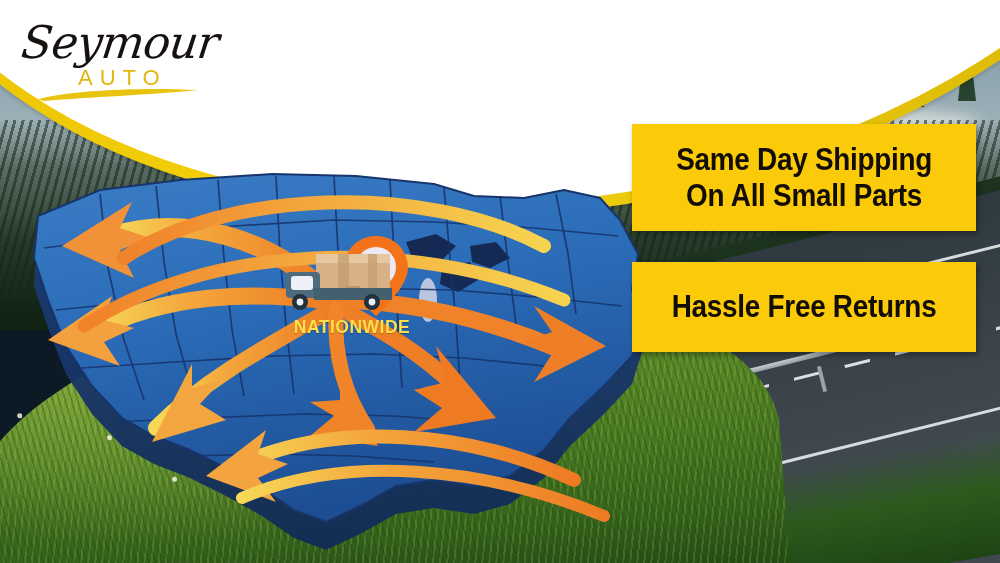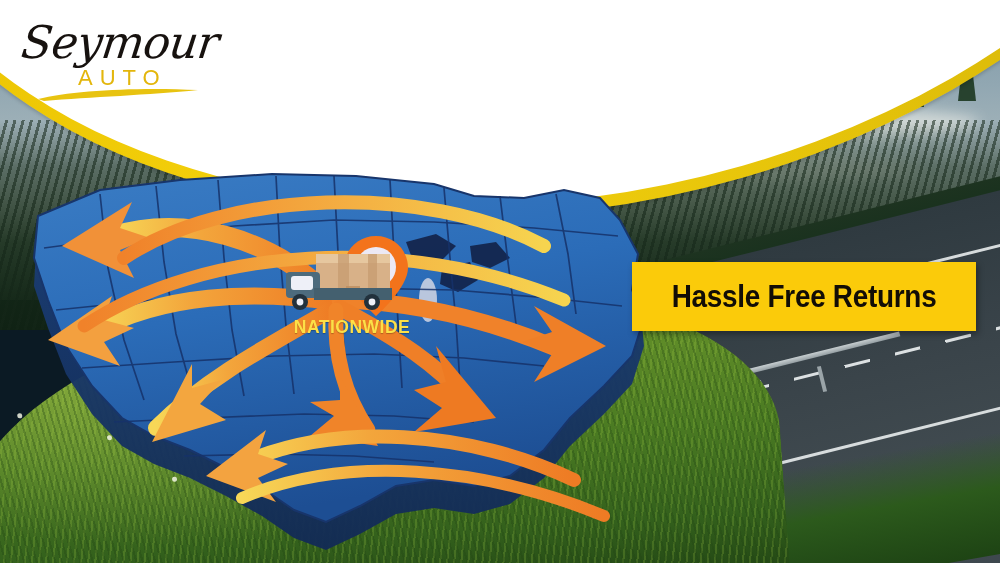--- a/index.html
+++ b/index.html
@@ -254,21 +254,21 @@
     font-family: "Liberation Sans Narrow", "Liberation Sans", sans-serif;
     font-weight: 700;
     color: #120d06;
     font-size: 31px;
     line-height: 1.16;
     letter-spacing: -0.3px;
     transform: scaleX(0.90);
     white-space: nowrap;
   }
   #feature-1 { top: 124px; height: 107px; }
-  #feature-2 { top: 262px; height: 69px; }
+  #feature-2 { top: 262px; height: 90px; }
   #feature-3 { top: 364px; height: 108px; }
 </style>
 </head>
 <body>
 
 <div id="banner">
 
   <div class="bg-layer">
 
     <div class="bg-sky"></div>
@@ -472,19 +472,23 @@
         <circle cx="28" cy="70" r="3.4" fill="#eef0f8"></circle>
         <circle cx="100" cy="70" r="8" fill="#22313c"></circle>
         <circle cx="100" cy="70" r="3.4" fill="#eef0f8"></circle>
       </g>
     </svg>
     <div class="caption">
       <span class="l1">NATIONWIDE</span>
     </div>
   </div>
 
+  <div class="feature" id="feature-1">
+    <div class="line">Same Day Shipping</div>
+    <div class="line">On All Small Parts</div>
+  </div>
 
   <div class="feature" id="feature-2">
     <div class="line">Hassle Free Returns</div>
   </div>
 
 
 </div>
 
 </body></html>

